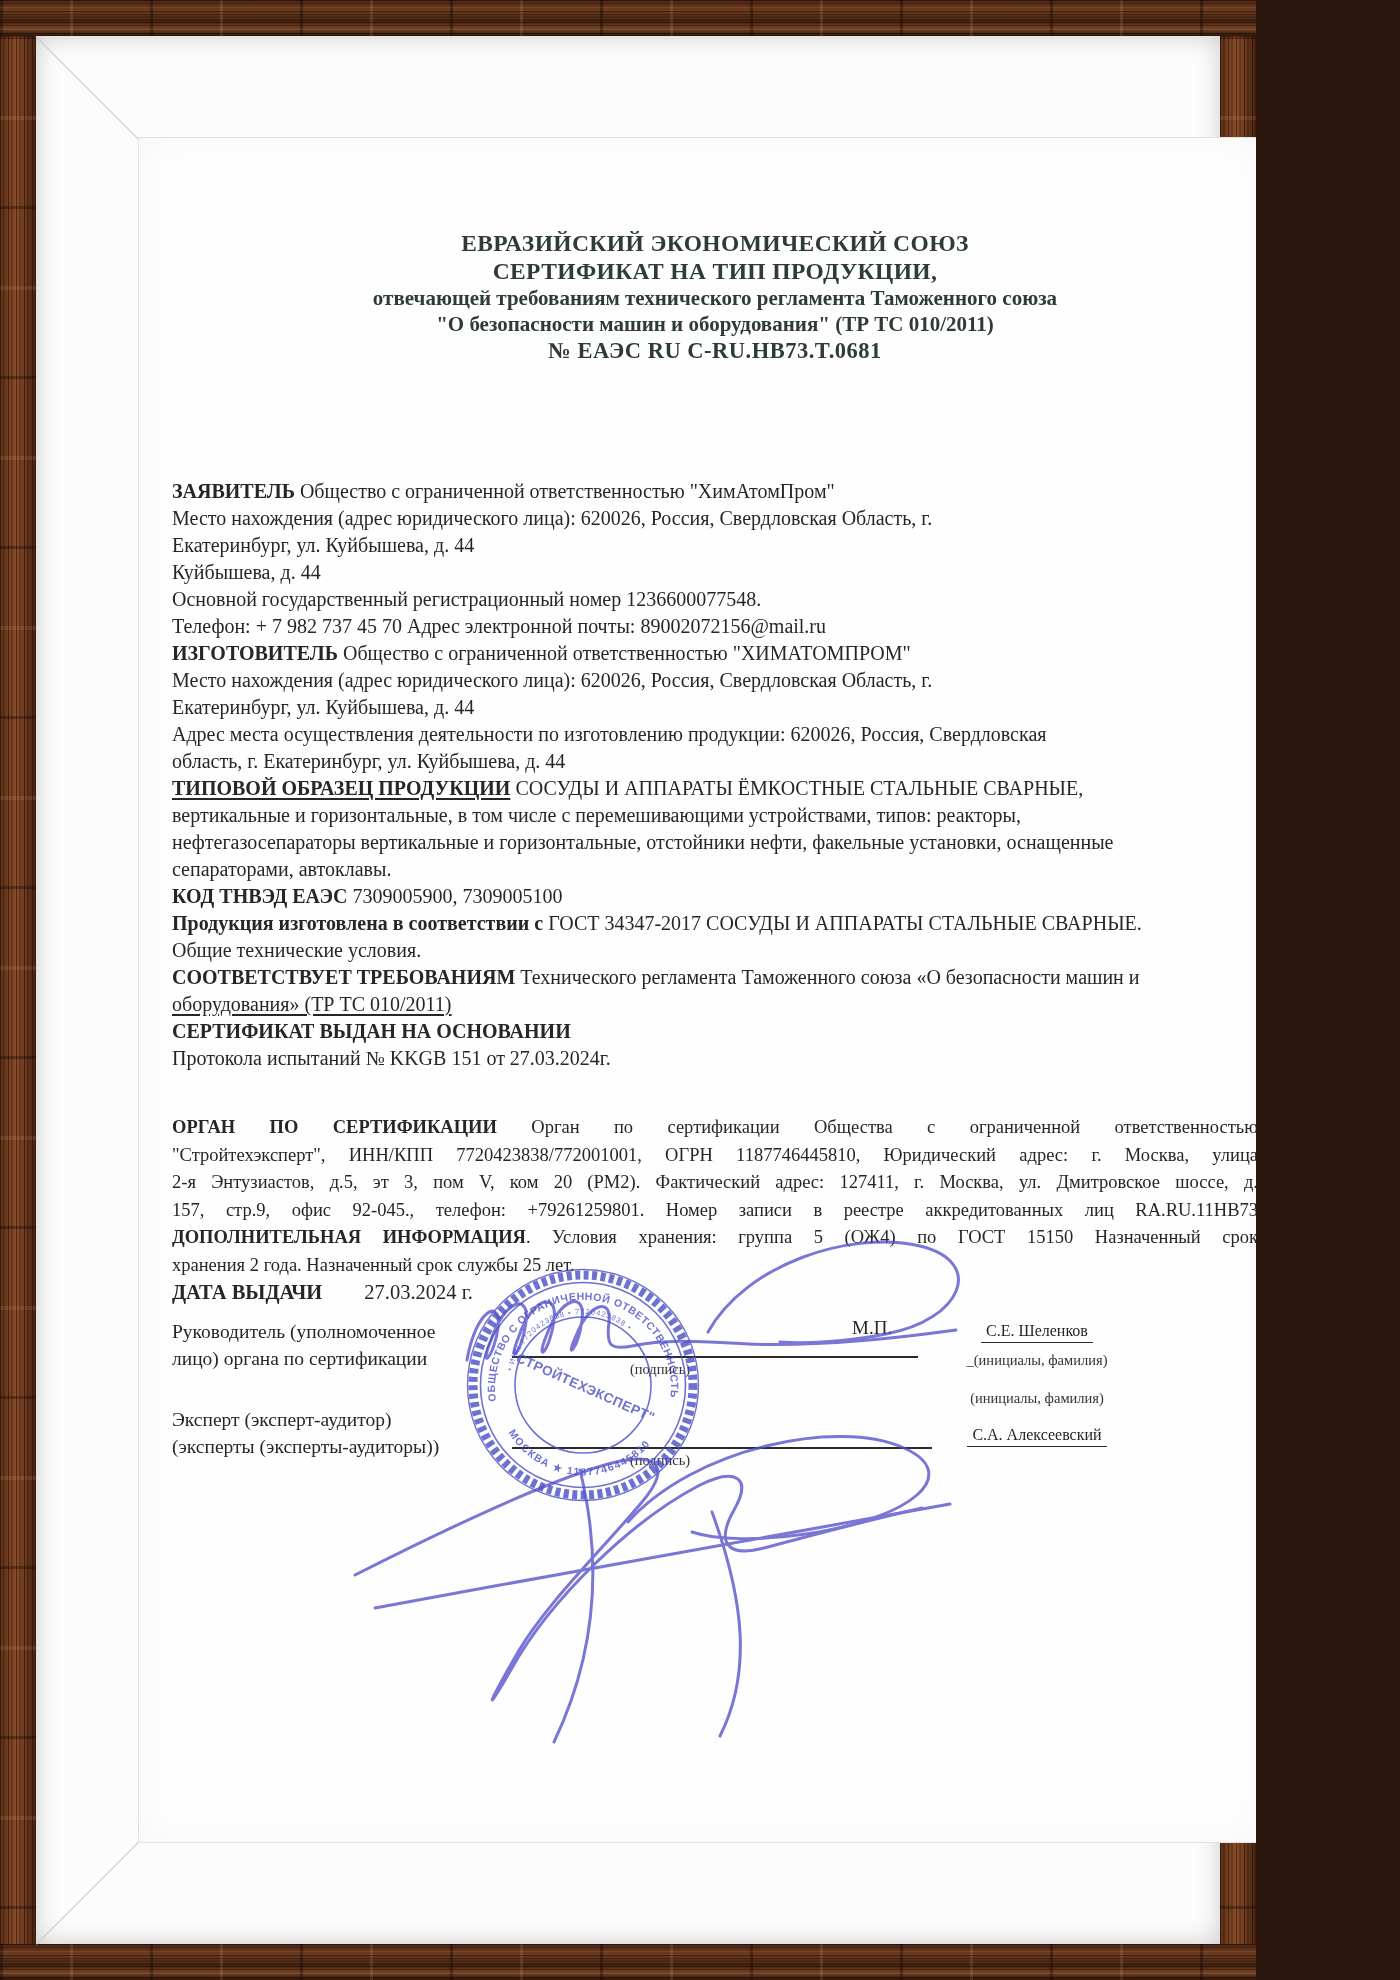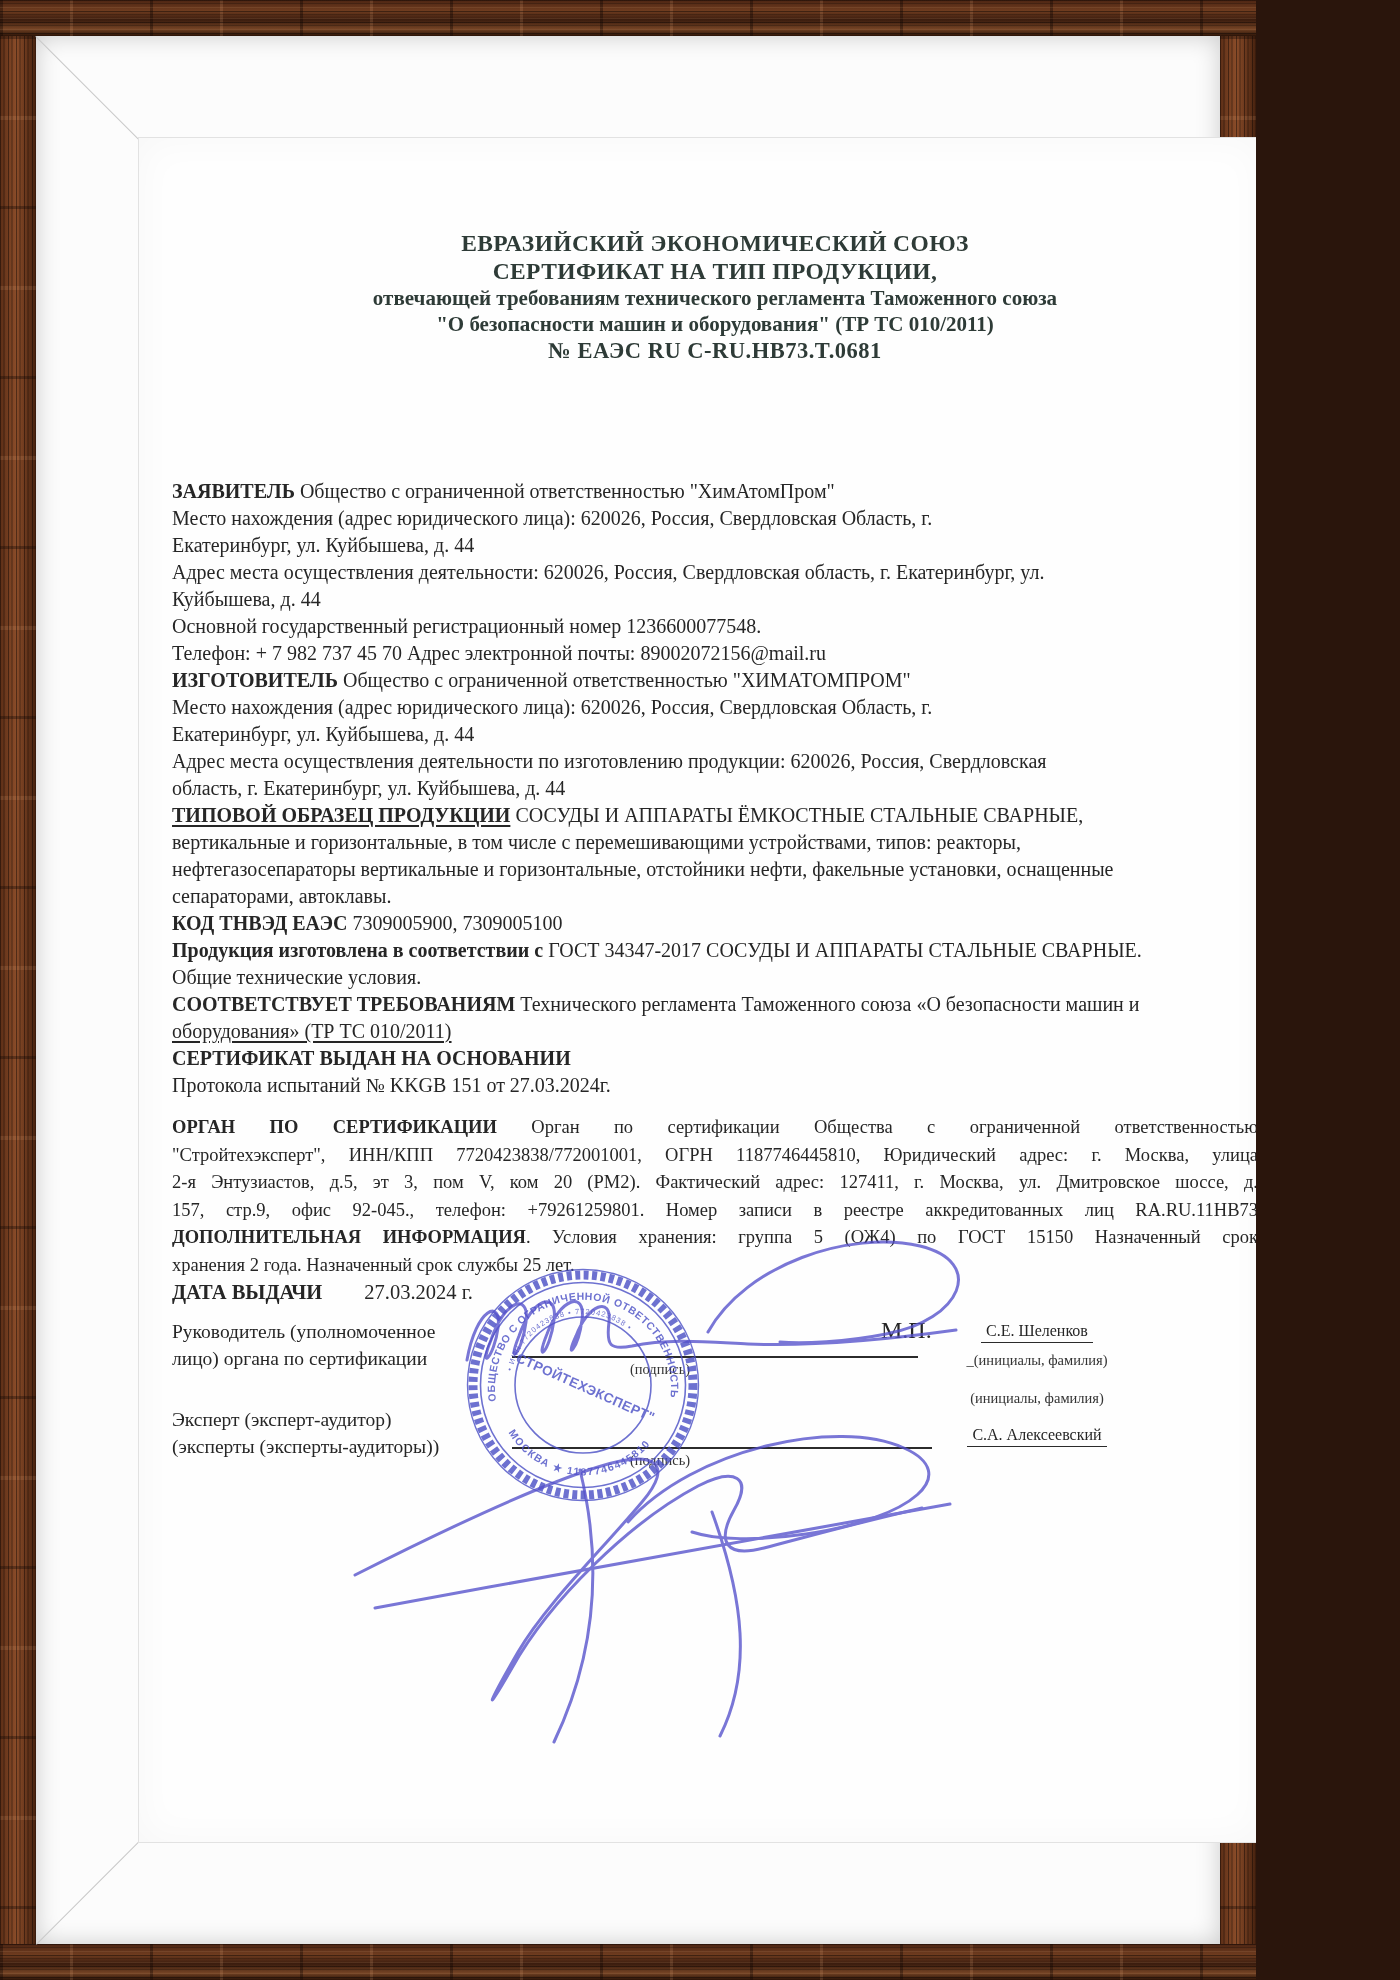--- a/index.html
+++ b/index.html
@@ -41,21 +41,21 @@
   .bline{white-space:nowrap;}
   b{font-weight:bold;}
   .u{text-decoration:underline;text-underline-offset:3px;}
   .org-block{left:172px;top:1114px;width:1086px;font-size:18.5px;line-height:27.5px;}
   .jline{text-align:justify;text-align-last:justify;}
   .date-row{left:172px;top:1281px;font-size:20.5px;}
   .date-row .val{margin-left:42px;font-weight:normal;}
   .role{left:172px;font-size:19.5px;line-height:27px;}
   .rule{position:absolute;z-index:3;border-top:2px solid #2b2b2b;height:0;}
   .cap{position:absolute;z-index:3;font-size:14.5px;color:#333;text-align:center;}
-  .mp{left:852px;top:1317px;font-size:24px;margin-left:29px;}
+  .mp{left:852px;top:1317px;font-size:19px;}
   .nameblock{left:930px;width:214px;text-align:center;font-size:16px;}
   .nameblock .nm{display:inline-block;border-bottom:1.5px solid #2b2b2b;padding:0 5px 2px 5px;}
   .namecap{left:930px;width:214px;text-align:center;font-size:14.5px;color:#333;}
   .overlay{position:absolute;left:150px;top:1180px;z-index:5;pointer-events:none;}
 </style>
 </head>
 <body>
 
 <div class="scene">
 
@@ -76,21 +76,20 @@
     <div class="t-big">СЕРТИФИКАТ НА ТИП ПРОДУКЦИИ,</div>
     <div class="t-mid">отвечающей требованиям технического регламента Таможенного союза</div>
     <div class="t-mid">"О безопасности машин и оборудования" (ТР ТС 010/2011)</div>
     <div class="t-num">№ ЕАЭС RU C-RU.HB73.T.0681</div>
   </div>
 
   <div class="abs body-block">
     <div class="bline"><b>ЗАЯВИТЕЛЬ</b><span> Общество с ограниченной ответственностью "ХимАтомПром"</span></div>
     <div class="bline">Место нахождения (адрес юридического лица): 620026, Россия, Свердловская Область, г.</div>
     <div class="bline">Екатеринбург, ул. Куйбышева, д. 44</div>
-    <div class="bline">Адрес места осуществления деятельности: 620026, Россия, Свердловская область, г. Екатеринбург, ул.</div>
     <div class="bline">Куйбышева, д. 44</div>
     <div class="bline">Основной государственный регистрационный номер 1236600077548.</div>
     <div class="bline">Телефон: + 7 982 737 45 70 Адрес электронной почты: 89002072156@mail.ru</div>
     <div class="bline"><b>ИЗГОТОВИТЕЛЬ</b><span> Общество с ограниченной ответственностью "ХИМАТОМПРОМ"</span></div>
     <div class="bline">Место нахождения (адрес юридического лица): 620026, Россия, Свердловская Область, г.</div>
     <div class="bline">Екатеринбург, ул. Куйбышева, д. 44</div>
     <div class="bline">Адрес места осуществления деятельности по изготовлению продукции: 620026, Россия, Свердловская</div>
     <div class="bline">область, г. Екатеринбург, ул. Куйбышева, д. 44</div>
     <div class="bline"><b class="u">ТИПОВОЙ ОБРАЗЕЦ ПРОДУКЦИИ</b><span> СОСУДЫ И АППАРАТЫ ЁМКОСТНЫЕ СТАЛЬНЫЕ СВАРНЫЕ,</span></div>
     <div class="bline">вертикальные и горизонтальные, в том числе с перемешивающими устройствами, типов: реакторы,</div>

